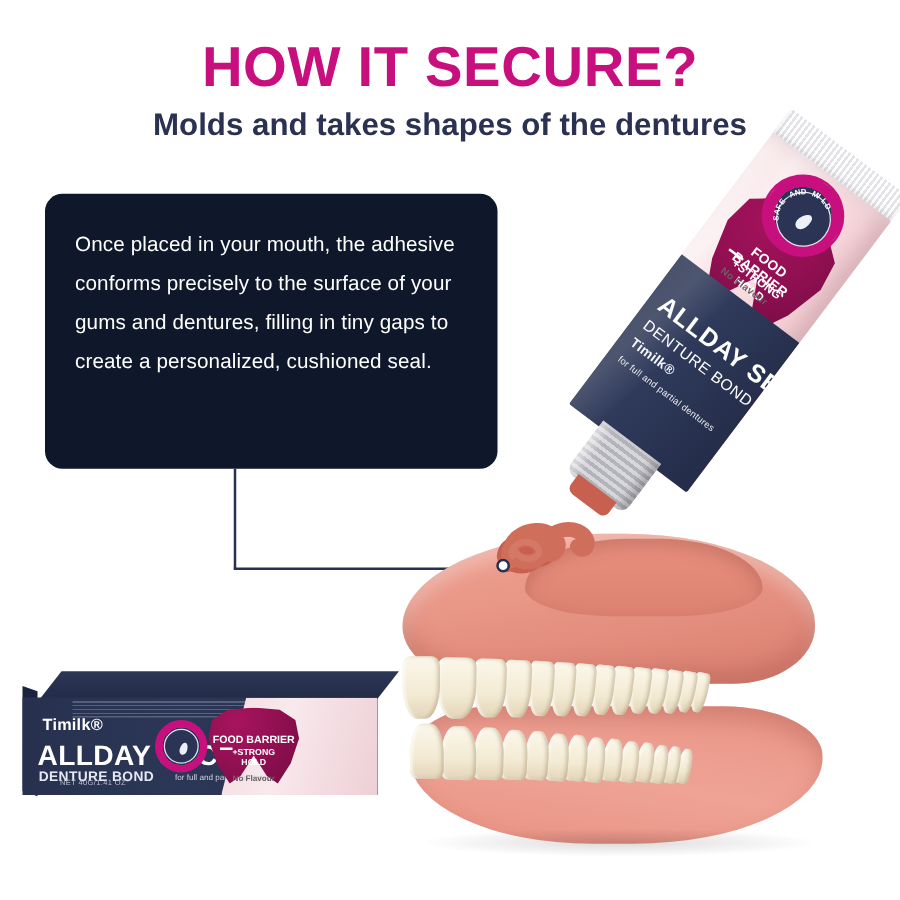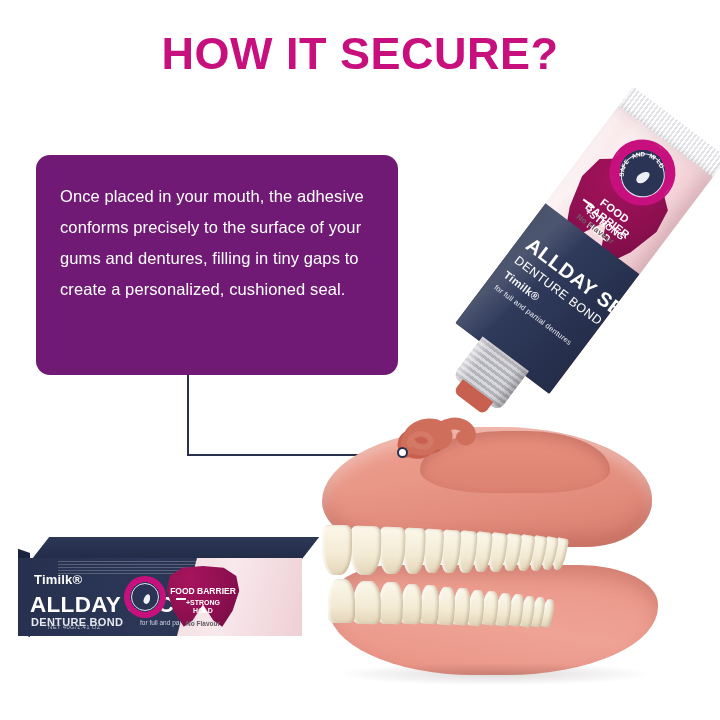--- a/index.html
+++ b/index.html
@@ -24,21 +24,21 @@
     position:absolute;left:0;top:86px;width:720px;
     text-align:center;
     font-size:25px;font-weight:bold;
     color:#2b3150;
     font-family:"Liberation Sans", sans-serif;
   }
 
   
   .callout{
     position:absolute;left:36px;top:155px;width:362px;height:220px;
-    background:#701a75;border-radius:14px;
+    background:#0f172a;border-radius:14px;
     box-sizing:border-box;padding:26px 24px 0 24px;
   }
   .callout p{
     margin:0;color:#ffffff;
     font-size:16.5px;line-height:31px;font-weight:500;
     letter-spacing:.1px;
   }
 
   
   .conn-v{position:absolute;left:187px;top:375px;width:2px;height:80px;background:#27314f;}
@@ -217,20 +217,21 @@
     position:absolute;left:40px;top:248px;width:310px;height:22px;
     background:radial-gradient(ellipse at 50% 50%, rgba(60,40,40,.18) 0%, rgba(255,255,255,0) 72%);
   }
 </style>
 </head>
 <body>
 
 <div id="stage">
 
   <div class="title">HOW IT SECURE?</div>
+  <div class="subtitle">Molds and takes shapes of the dentures</div>
 
   <div class="callout">
     <p>Once placed in your mouth, the adhesive conforms precisely to the surface of your gums and dentures, filling in tiny gaps to create a personalized, cushioned seal.</p>
   </div>
 
   <div class="conn-v"></div>
   <div class="conn-h"></div>
   <div class="conn-dot"></div>
 
   <div class="tube-wrap">

